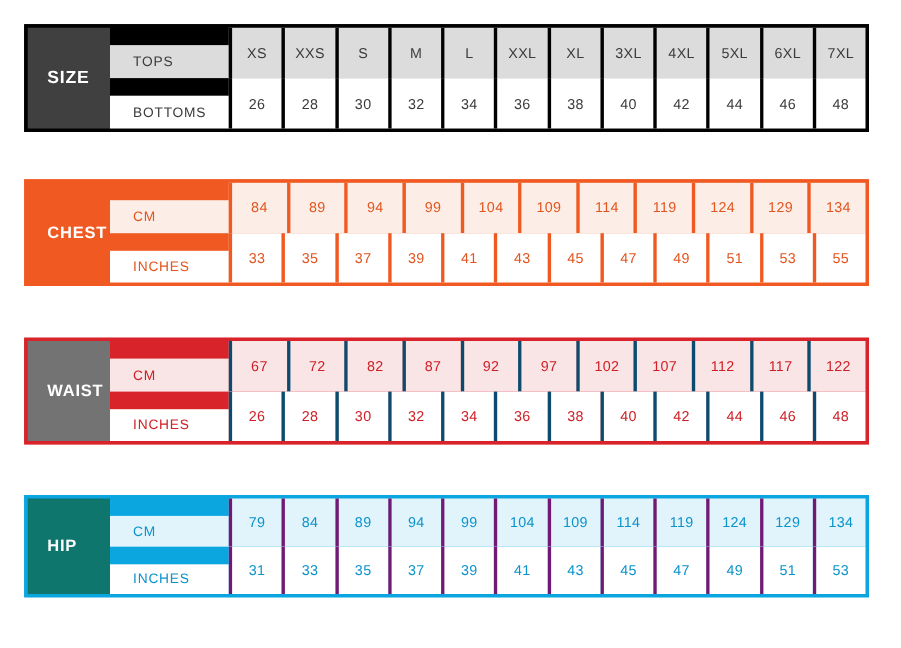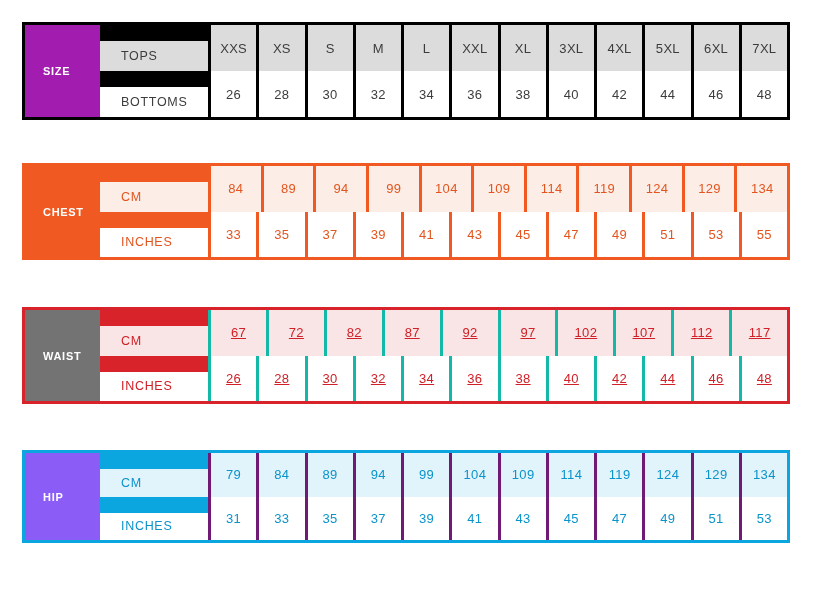--- a/index.html
+++ b/index.html
@@ -28,21 +28,21 @@
     width: 768px;
     box-sizing: border-box;
     overflow: hidden;
   }
   .band-label {
     flex: 0 0 75px;
     display: flex;
     align-items: center;
     padding-left: 18px;
     box-sizing: border-box;
-    font-size: 11px;
+    font-size: 15px;
     font-weight: bold;
     letter-spacing: 0.7px;
     color: #ffffff;
   }
   .band-grid {
     flex: 1 1 auto;
     display: flex;
     flex-direction: column;
   }
   .grid-row {
@@ -69,22 +69,22 @@
     box-sizing: border-box;
   }
 
   
   #band-size {
     background: #000000;
     height: 98px;
     border: 3px solid #000000;
   }
   #band-size .band-label {
-    background: #a21caf;
-    font-size: 11px;
+    background: #404040;
+    font-size: 16px;
   }
   #band-size .grid-row-top .rowname,
   #band-size .grid-row-top .cell {
     background: #dcdcdc;
     color: #3c3c3c;
   }
   #band-size .grid-row-bottom .rowname,
   #band-size .grid-row-bottom .cell {
     background: #ffffff;
     color: #3c3c3c;
@@ -124,30 +124,30 @@
   #band-waist .grid-row-top .rowname,
   #band-waist .grid-row-top .cell {
     background: #fae5e6;
     color: #cf2027;
   }
   #band-waist .grid-row-bottom .rowname,
   #band-waist .grid-row-bottom .cell {
     background: #ffffff;
     color: #cf2027;
   }
-  #band-waist .cell { border-left: 3px solid #14b8a6; text-decoration: underline; }
+  #band-waist .cell { border-left: 3px solid #0c4a6e; }
   #band-waist .grid-row { height: 45.5px; }
 
   
   #band-hip {
     background: #0ba6e0;
     height: 93px;
     border: 3px solid #0ba6e0;
   }
-  #band-hip .band-label { background: #8b5cf6; }
+  #band-hip .band-label { background: #0f766e; }
   #band-hip .grid-row-top .rowname,
   #band-hip .grid-row-top .cell {
     background: #e1f3fb;
     color: #0b93ca;
   }
   #band-hip .grid-row-bottom .rowname,
   #band-hip .grid-row-bottom .cell {
     background: #ffffff;
     color: #0b93ca;
   }
@@ -162,22 +162,22 @@
 </head>
 <body>
 
 <div id="chart-root">
 
   <div class="band" id="band-size">
     <div class="band-label">SIZE</div>
     <div class="band-grid">
       <div class="grid-row grid-row-top">
         <div class="rowname">TOPS</div>
+        <div class="cell">XS</div>
         <div class="cell">XXS</div>
-        <div class="cell">XS</div>
         <div class="cell">S</div>
         <div class="cell">M</div>
         <div class="cell">L</div>
         <div class="cell">XXL</div>
         <div class="cell">XL</div>
         <div class="cell">3XL</div>
         <div class="cell">4XL</div>
         <div class="cell">5XL</div>
         <div class="cell">6XL</div>
         <div class="cell">7XL</div>
@@ -247,20 +247,21 @@
         <div class="cell">67</div>
         <div class="cell">72</div>
         <div class="cell">82</div>
         <div class="cell">87</div>
         <div class="cell">92</div>
         <div class="cell">97</div>
         <div class="cell">102</div>
         <div class="cell">107</div>
         <div class="cell">112</div>
         <div class="cell">117</div>
+        <div class="cell">122</div>
       </div>
       <div class="grid-row grid-row-bottom">
         <div class="rowname">INCHES</div>
         <div class="cell">26</div>
         <div class="cell">28</div>
         <div class="cell">30</div>
         <div class="cell">32</div>
         <div class="cell">34</div>
         <div class="cell">36</div>
         <div class="cell">38</div>

